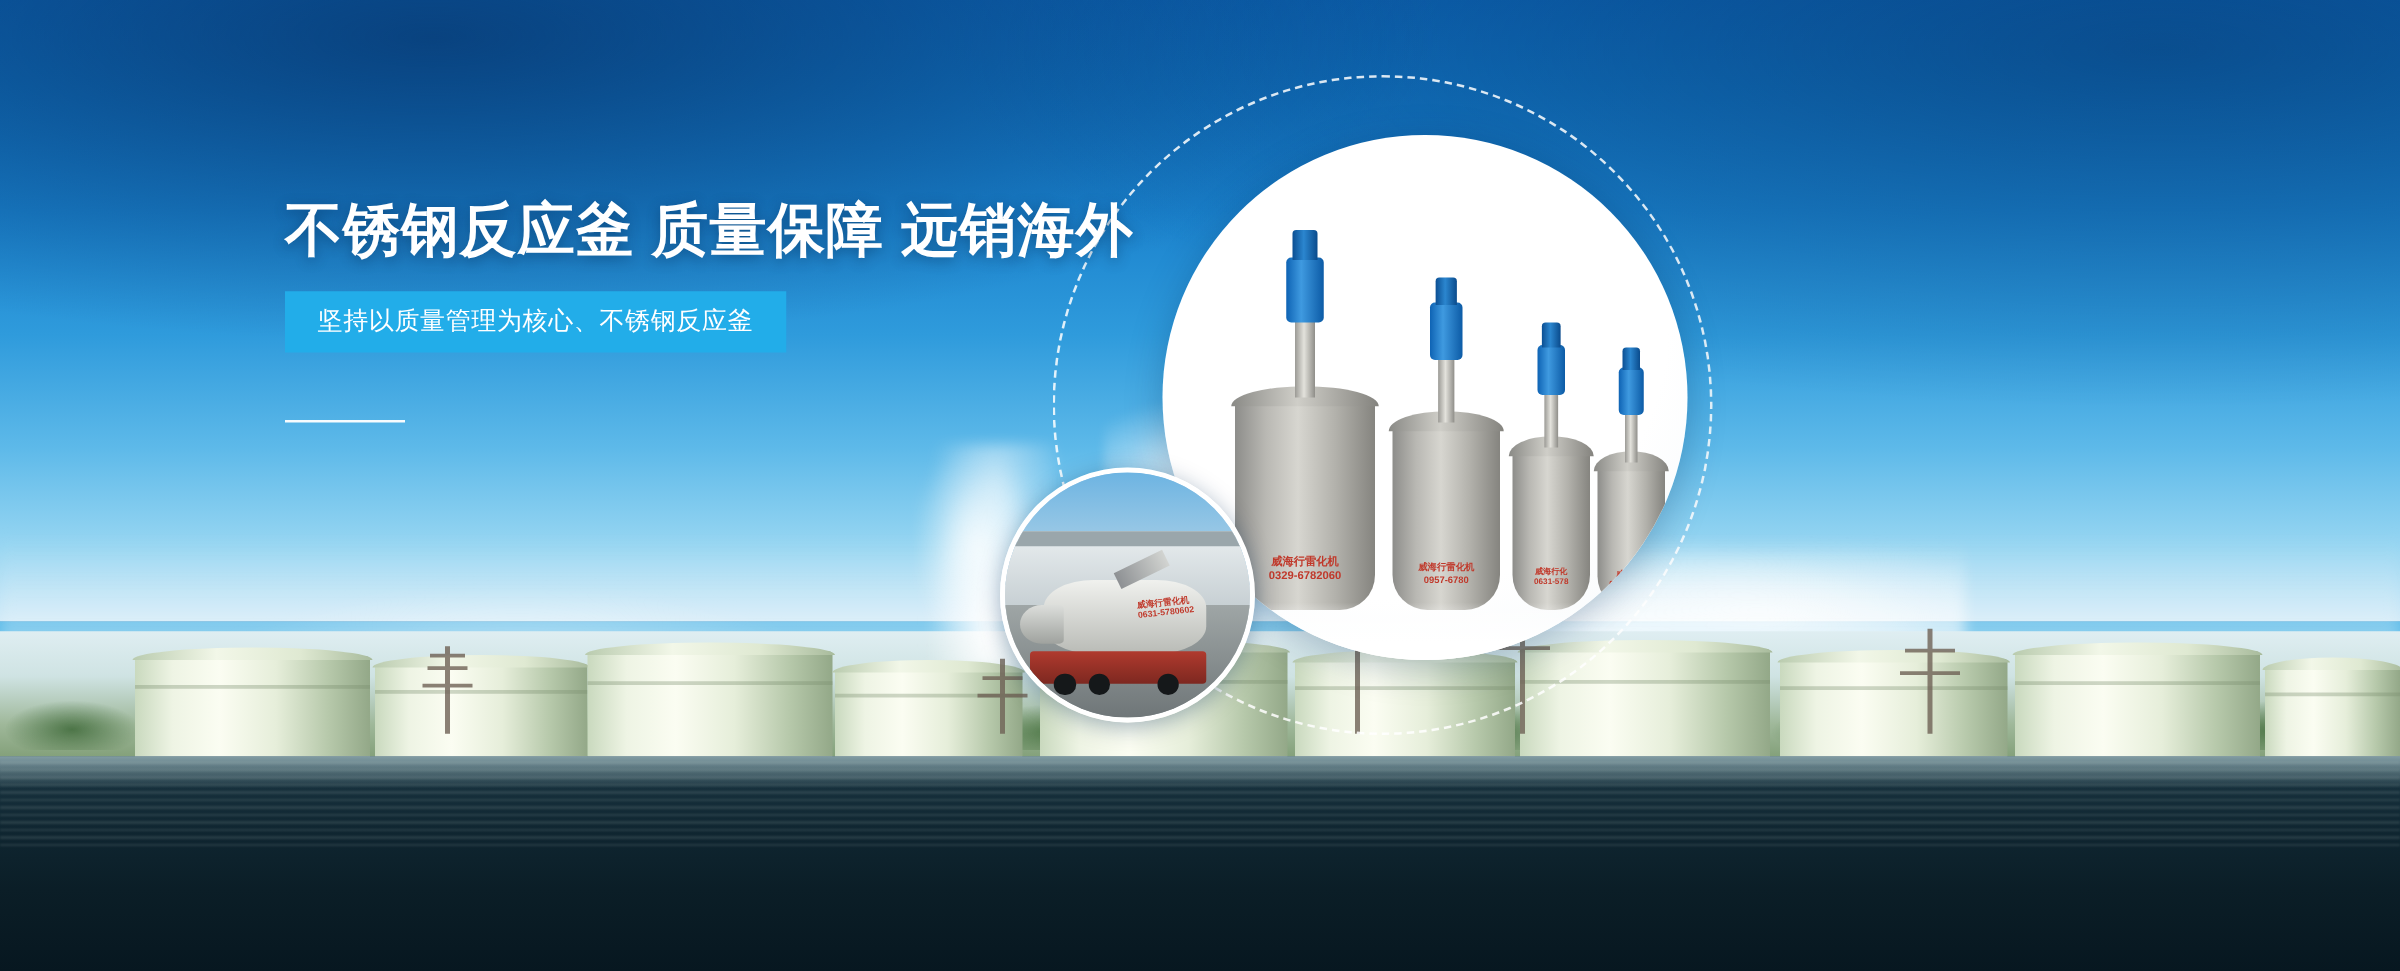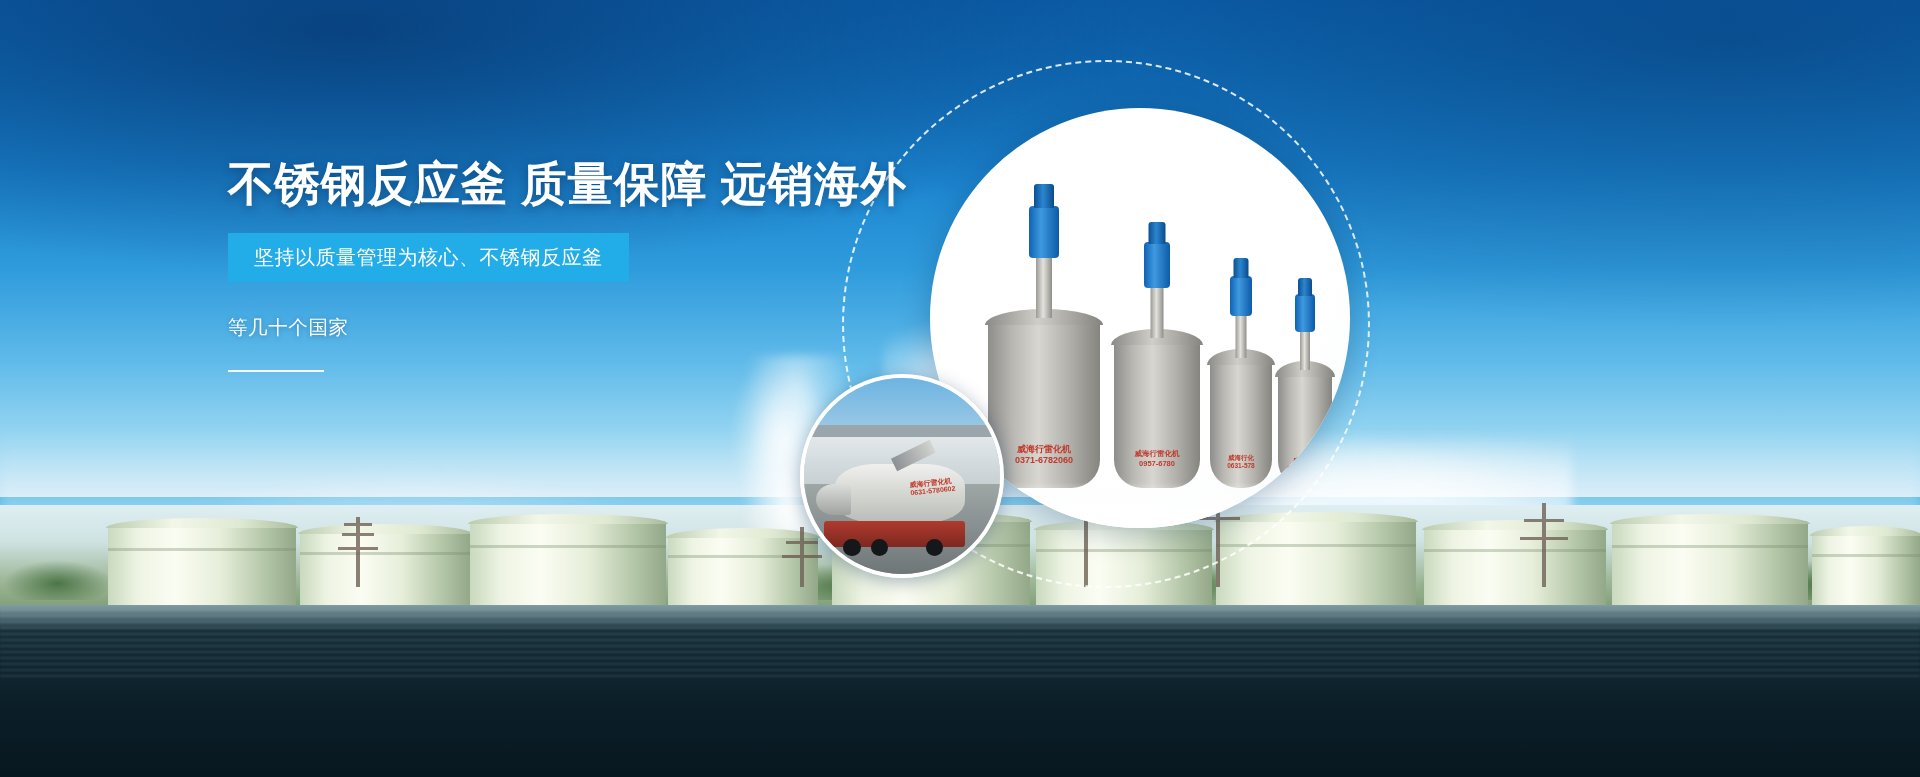--- a/index.html
+++ b/index.html
@@ -201,21 +201,21 @@
 
   <div class="mainCircle">
 
     <div class="vessel" style="left:58px;width:112px;height:170px;">
       <div class="cap"></div>
       <div class="shaft" style="top:-62px;width:16px;height:62px;"></div>
       <div class="motor" style="top:-112px;width:30px;height:52px;"></div>
       <div class="motorTop" style="top:-134px;width:20px;height:24px;"></div>
       <div class="vlabel" style="bottom:22px;font-size:9px;">
         <div>威海行雷化机</div>
-        <div>0371-6782060</div>
+        <div>0329-6782060</div>
       </div>
     </div>
 
     <div class="vessel" style="left:184px;width:86px;height:150px;">
       <div class="cap"></div>
       <div class="shaft" style="top:-52px;width:13px;height:52px;"></div>
       <div class="motor" style="top:-96px;width:26px;height:46px;"></div>
       <div class="motorTop" style="top:-116px;width:17px;height:22px;"></div>
       <div class="vlabel" style="bottom:20px;font-size:7.5px;">
         <div>威海行雷化机</div>
@@ -262,17 +262,16 @@
     <div class="ins-wheel" style="left:62%;"></div>
     <div class="ins-label">
       <div>威海行雷化机</div>
       <div>0631-5780602</div>
     </div>
   </div>
 
   <div class="copy">
     <h1 class="headline">不锈钢反应釜 质量保障 远销海外</h1>
     <div class="ribbon">坚持以质量管理为核心、不锈钢反应釜</div>
-    <p class="para">等几十个国家</p>
     <div class="rule"></div>
   </div>
 
 </div>
 
 </body></html>

